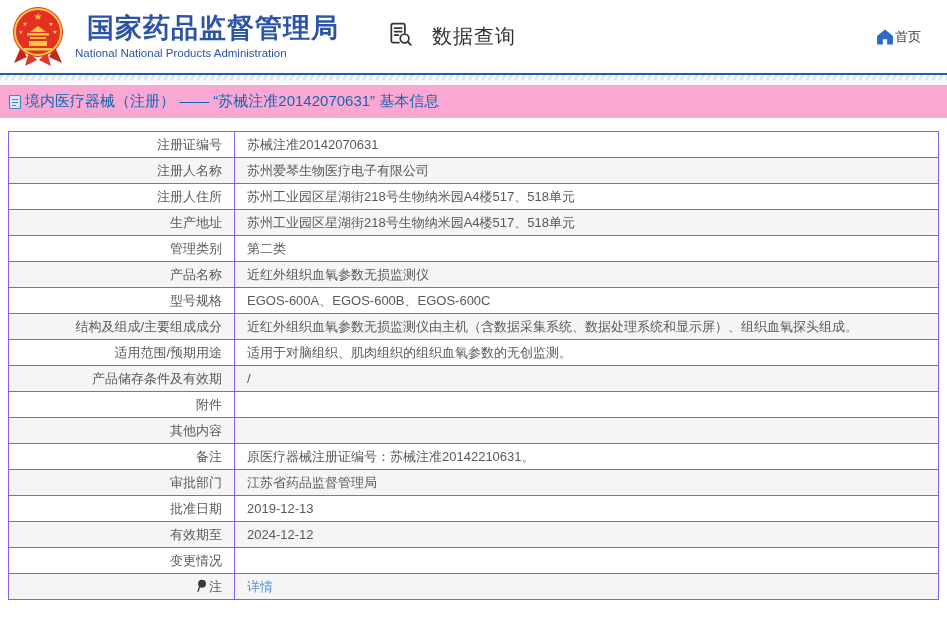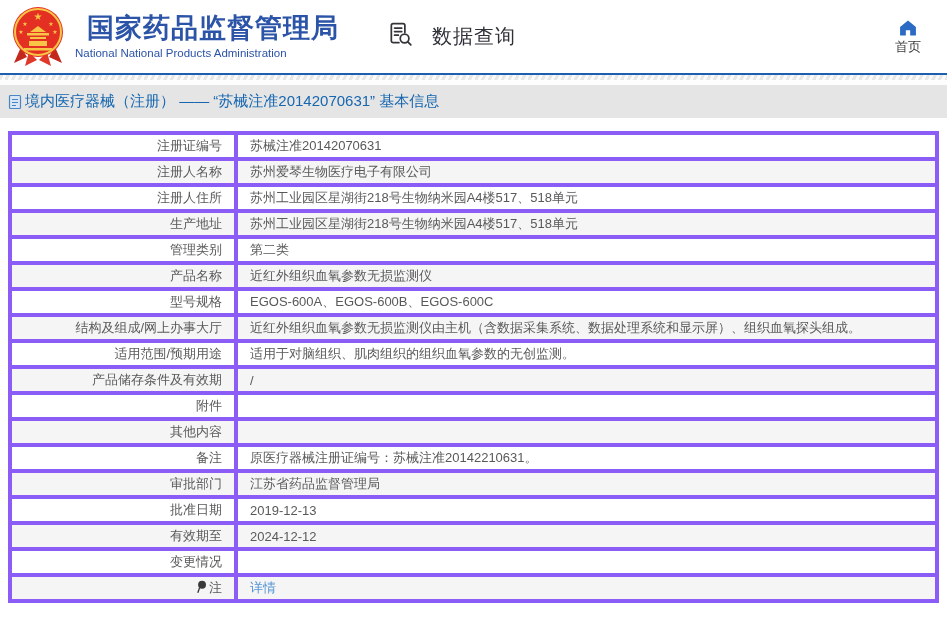--- a/index.html
+++ b/index.html
@@ -33,55 +33,55 @@
   }
   .logo-en { font-size:11.5px; color:#2b53a7; margin-top:3px; }
   .section {
     display:flex; align-items:center; gap:19px;
     margin-left:48px;
     font-size:20px; color:#2f3138;
     letter-spacing:1px;
   }
   .nav { margin-left:auto; display:flex; gap:40px; }
   .nav-item {
-    display:flex; flex-direction:column; align-items:center;
+    display:flex; flex-direction:row; align-items:center;
     font-size:13px; color:#3c3c3c;
   }
   .nav-item .ic { line-height:0; }
 
   
   .blue-line { height:2px; background:#1d5fae; }
   .hatch {
     height:5px;
     background:repeating-linear-gradient(115deg,#e7e7e7 0 3px,#fafafa 3px 6px);
   }
   .gap5 { height:5px; background:#fdfdfd; }
 
   
   .band {
     height:33px;
-    background:#e5e5e5;
+    background:#f9a8d4;
     display:flex; align-items:center;
     padding-left:8px;
     margin-bottom:13px;
   }
   .band .page-ic { line-height:0; margin-right:3px; }
   .band-title { font-size:15px; color:#1666b0; }
 
   
   .table-wrap { margin:0 8px; }
   table.info {
     width:100%;
     border-collapse:collapse;
     border:1px solid #c9c9c9;
     font-size:13px;
     color:#595959;
   }
   table.info td {
-    border:4px solid #8b5cf6;
+    border:1px solid #8b5cf6;
     height:26px;
     padding:0 12px;
     vertical-align:middle;
   }
   table.info tr:nth-child(even) { background:#f5f5f5; }
   td.label-cell {
     width:226px;
     text-align:right;
     white-space:nowrap;
   }
@@ -188,21 +188,21 @@
         </tr>
         <tr>
           <td class="label-cell"><span>产品名称</span></td>
           <td class="value-cell"><span>近红外组织血氧参数无损监测仪</span></td>
         </tr>
         <tr>
           <td class="label-cell"><span>型号规格</span></td>
           <td class="value-cell"><span>EGOS-600A、EGOS-600B、EGOS-600C</span></td>
         </tr>
         <tr>
-          <td class="label-cell"><span>结构及组成/网上办事大厅</span></td>
+          <td class="label-cell"><span>结构及组成/主要组成成分</span></td>
           <td class="value-cell"><span>近红外组织血氧参数无损监测仪由主机（含数据采集系统、数据处理系统和显示屏）、组织血氧探头组成。</span></td>
         </tr>
         <tr>
           <td class="label-cell"><span>适用范围/预期用途</span></td>
           <td class="value-cell"><span>适用于对脑组织、肌肉组织的组织血氧参数的无创监测。</span></td>
         </tr>
         <tr>
           <td class="label-cell"><span>产品储存条件及有效期</span></td>
           <td class="value-cell"><span>/</span></td>
         </tr>

